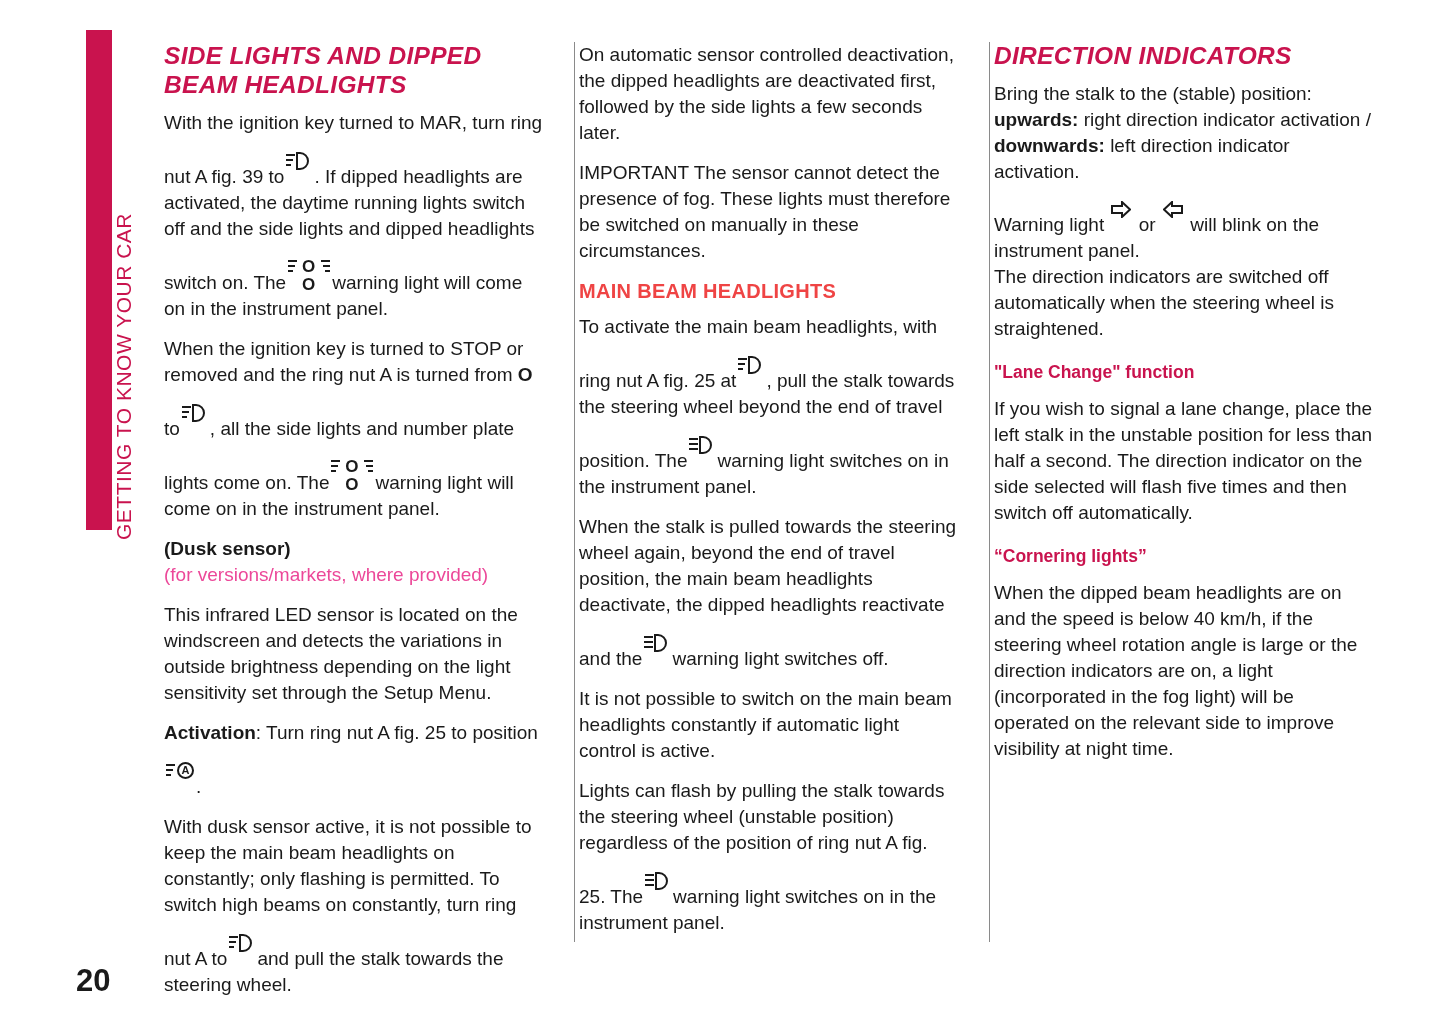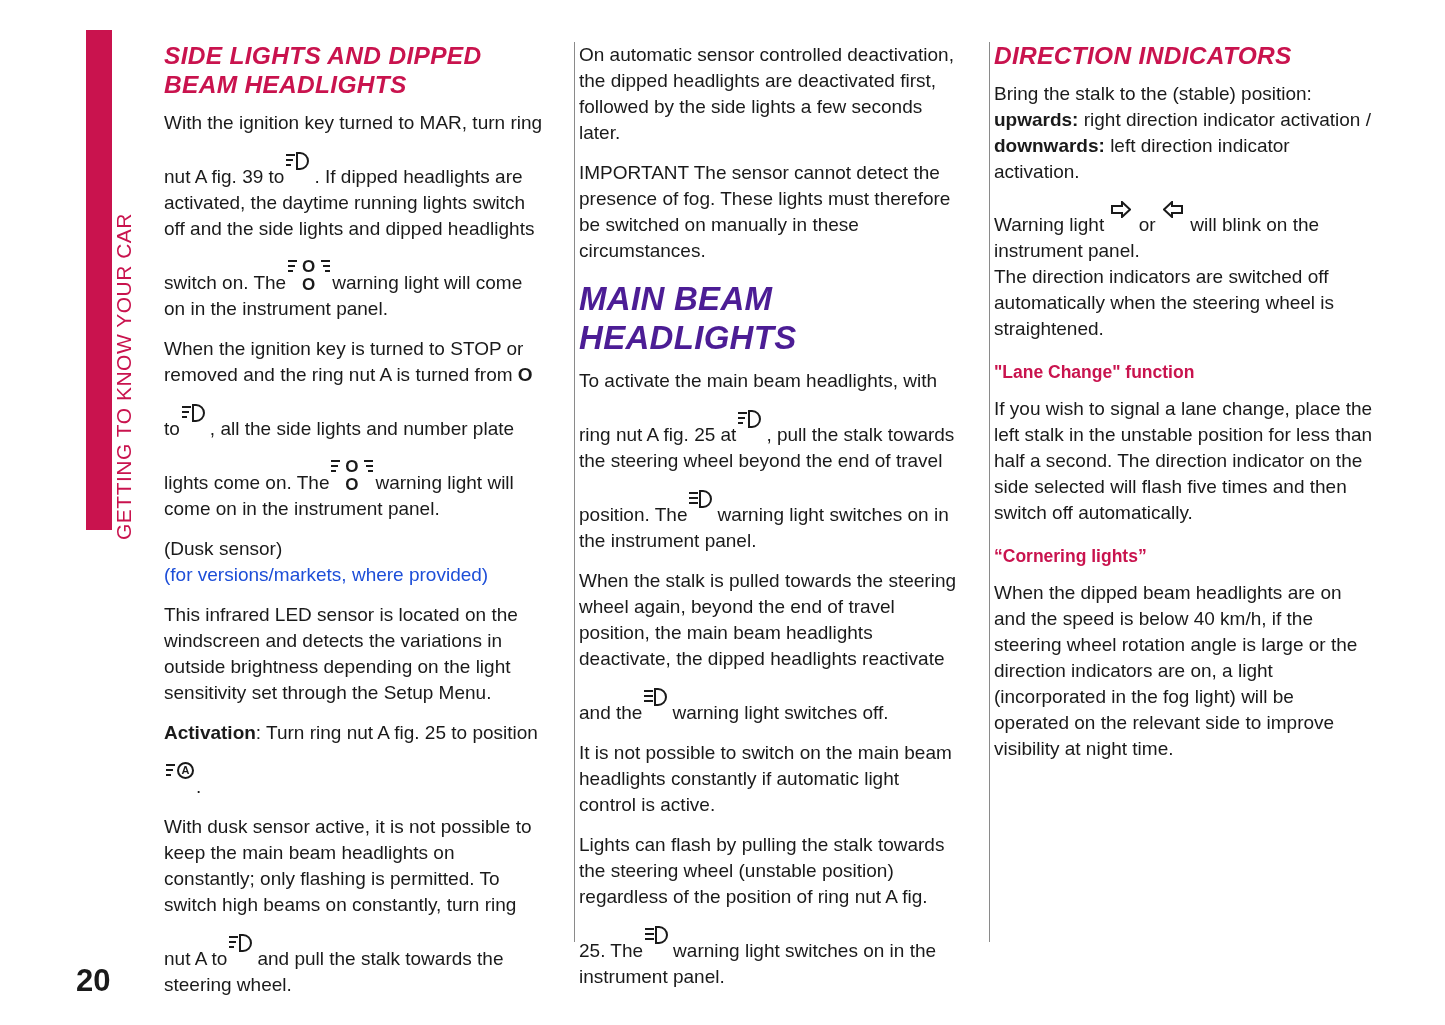--- a/index.html
+++ b/index.html
@@ -68,24 +68,23 @@
     color: #c9134e;
     font-weight: bold;
     font-style: italic;
     font-size: 24.5px;
     line-height: 1.18;
     letter-spacing: 0.3px;
     margin: 0 0 10px 0;
     text-transform: uppercase;
   }
   .h2 {
-    color: #4c1d95;
-    font-weight: bold;
-    font-style: italic;
-    font-size: 33px;
+    color: #ef4444;
+    font-weight: bold;
+    font-size: 20px;
     line-height: 1.18;
     letter-spacing: 0.3px;
     margin: 22px 0 10px 0;
     text-transform: uppercase;
   }
   .h3 {
     color: #c9134e;
     font-weight: bold;
     font-size: 17.5px;
     line-height: 1.25;
@@ -94,27 +93,27 @@
   p {
     font-size: 19px;
     line-height: 1.37;
     color: #1a1a1a;
     margin: 0 0 14px 0;
   }
   .sub {
     font-size: 19px;
     line-height: 1.37;
     color: #1a1a1a;
-    font-weight: normal;
+    font-weight: bold;
     margin: 0;
   }
   .note {
     font-size: 19px;
     line-height: 1.37;
-    color: #1d4ed8;
+    color: #ec4899;
     margin: 0 0 14px 0;
   }
   b { font-weight: bold; }
   
   .sym {
     display: inline-block;
     vertical-align: -3px;
     position: relative;
     margin: 16px 2px;
   }

